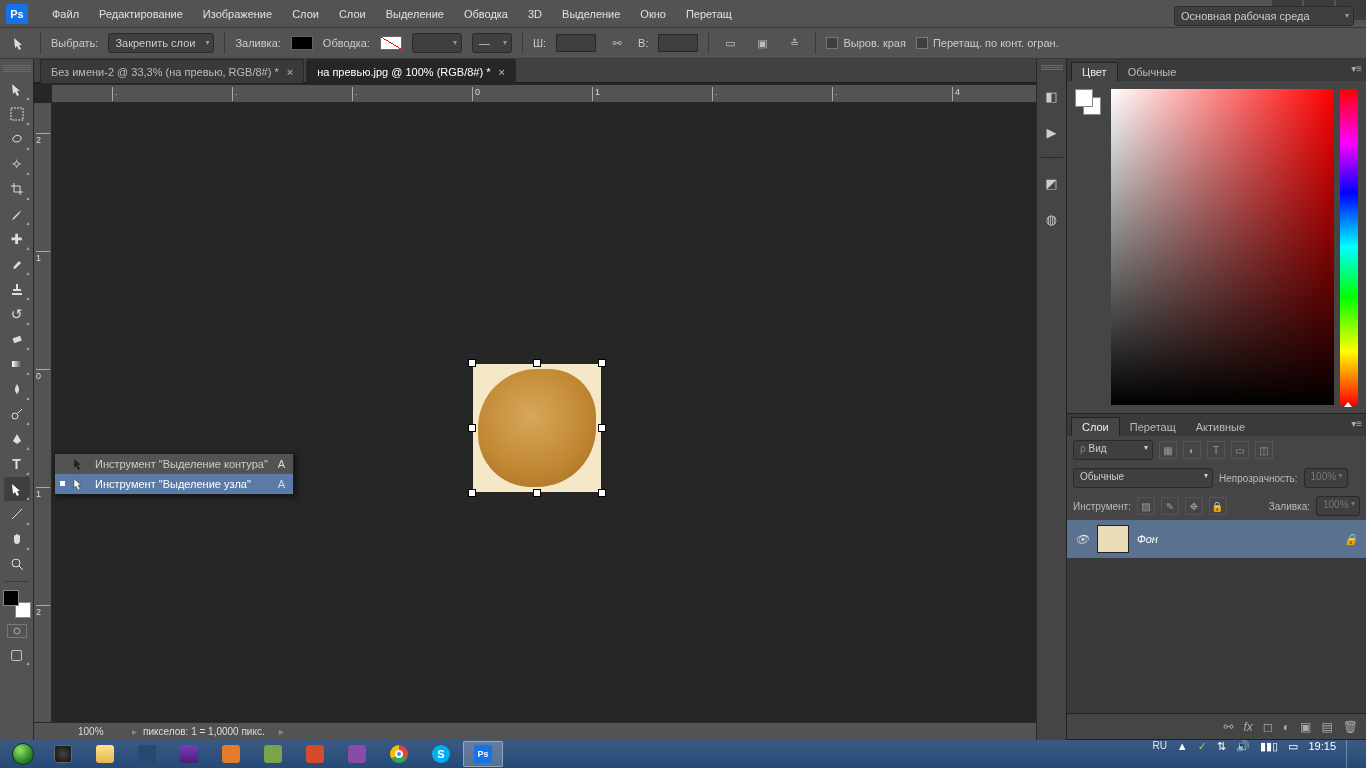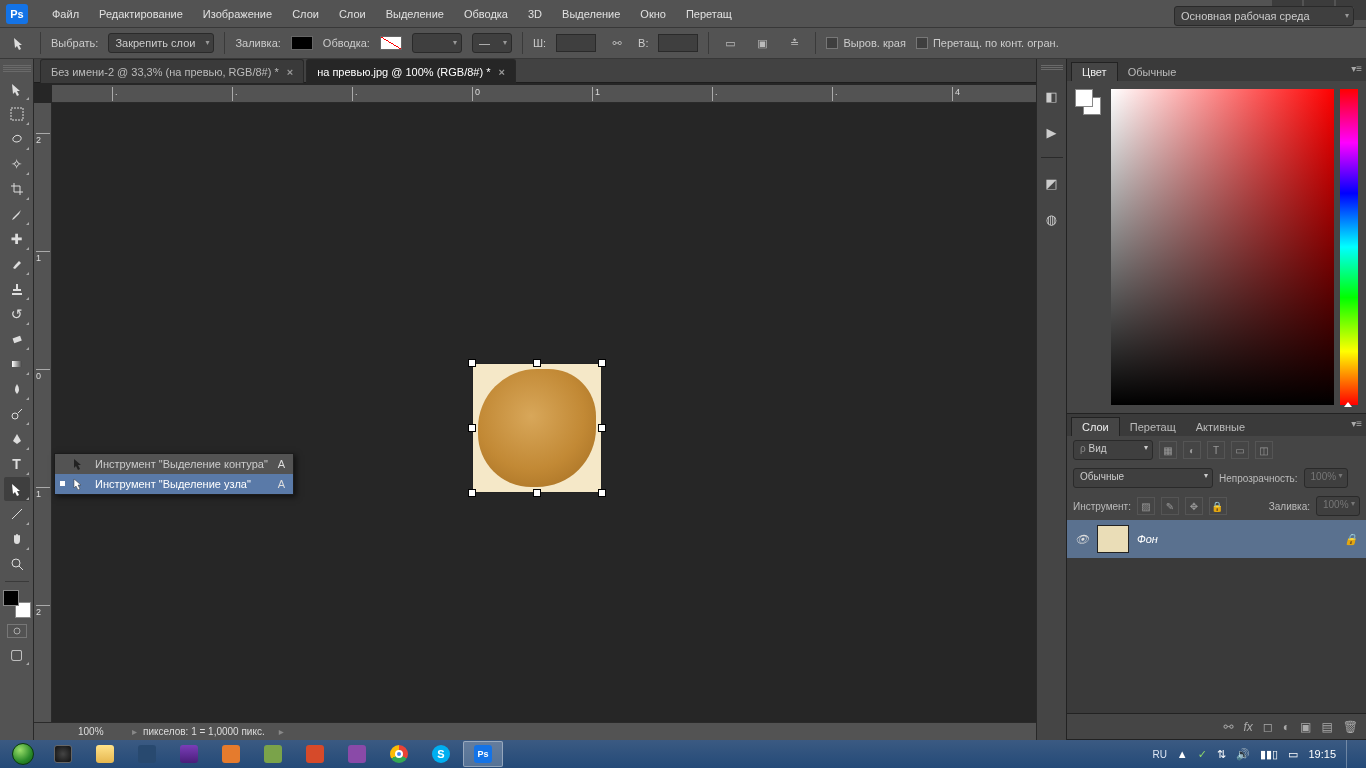--- a/index.html
+++ b/index.html
@@ -106,21 +106,21 @@
 .layer .lock { margin-left: auto; color: #ccc; }
 .lp-bottom { height: 26px; background: #454545; border-top: 1px solid #222; display: flex; align-items: center; justify-content: flex-end; gap: 10px; padding: 0 8px; color: #aaa; font-size: 12px; }
 
 
 .taskbar { position: absolute; left: 0; right: 0; bottom: 0; height: 28px; background: linear-gradient(#3b5a82, #244a78); display: flex; align-items: center; padding-left: 4px; }
 .taskbar .start { width: 38px; height: 28px; display: flex; align-items: center; justify-content: center; }
 .taskbar .start .orb { width: 22px; height: 22px; border-radius: 50%; background: radial-gradient(circle at 35% 30%, #9be06a, #2a8a2a 60%, #135a13); border: 1px solid #0a3a0a; }
 .taskbar .tb { width: 40px; height: 26px; margin: 0 1px; display: flex; align-items: center; justify-content: center; border-radius: 2px; cursor: pointer; }
 .taskbar .tb.active { background: rgba(255,255,255,.22); box-shadow: inset 0 0 0 1px rgba(255,255,255,.35); }
 .taskbar .tb .ic { width: 18px; height: 18px; border-radius: 3px; }
-.taskbar .tray { margin-left: auto; display: flex; align-items: center; gap: 10px; padding-right: 10px; color: #fff; font-size: 11px; }
+.taskbar .tray { margin-left: auto; display: flex; align-items: flex-start; gap: 10px; padding-right: 10px; color: #fff; font-size: 11px; }
 .taskbar .tray .sm { font-size: 10px; color: #dfe8f5; }
 .taskbar .showdesk { width: 10px; height: 28px; border-left: 1px solid rgba(255,255,255,.3); }
 
 svg { display: block; }
 </style>
 </head>
 <body>
 
 <div class="menubar">
   <div class="ps-logo">Ps</div>

